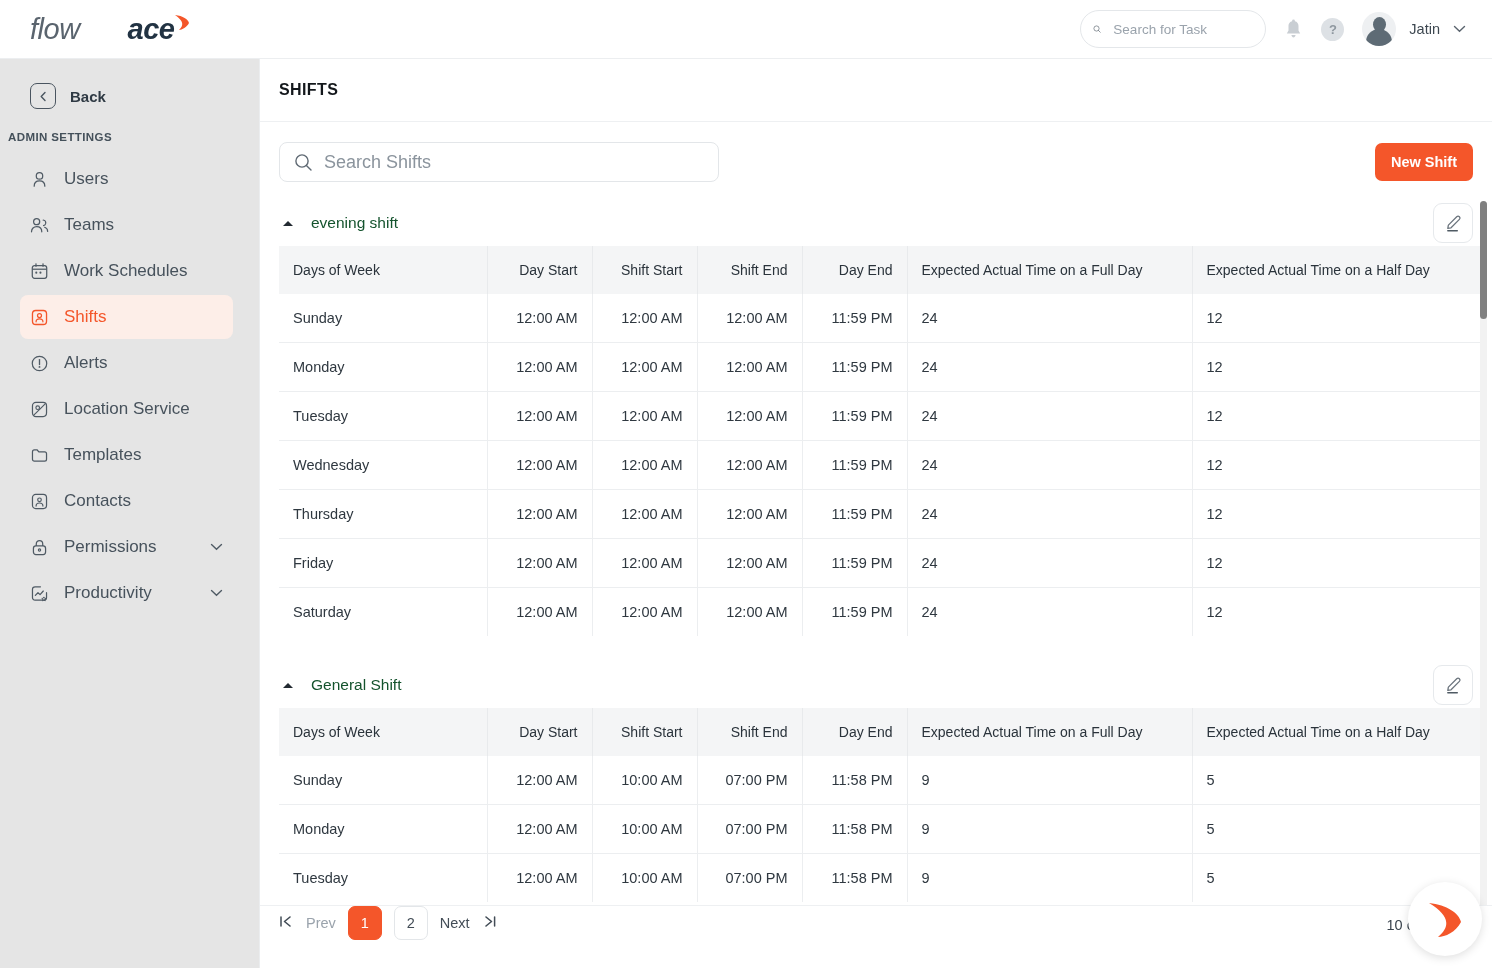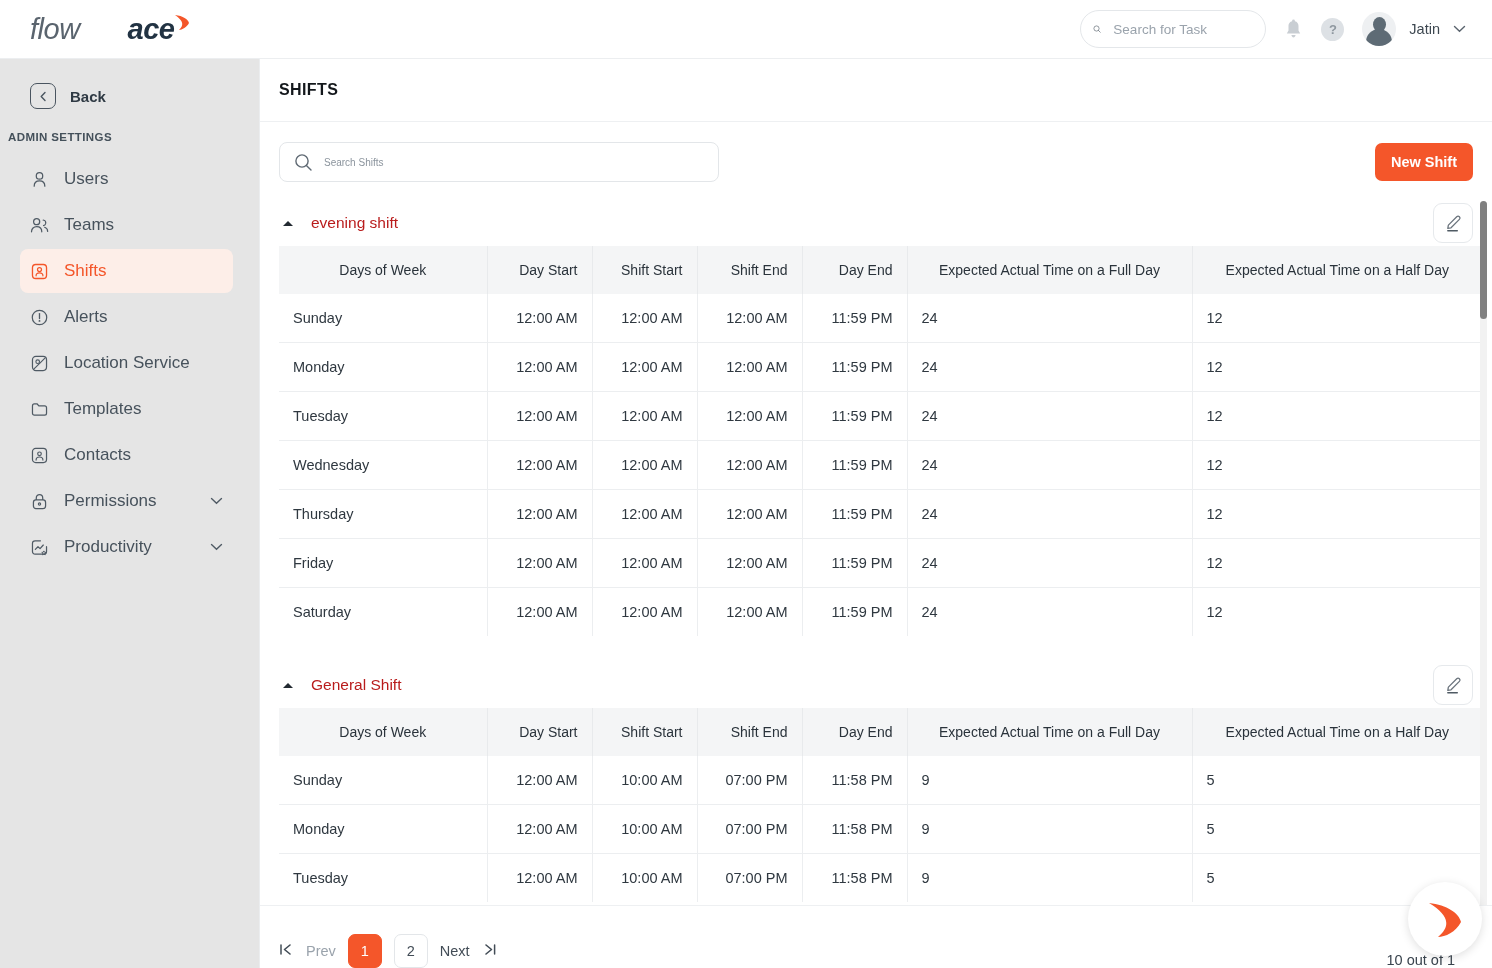--- a/index.html
+++ b/index.html
@@ -126,53 +126,53 @@
     padding: 0 19px;
   }
   .toolbar {
     display: flex; align-items: center; padding-top: 20px; padding-bottom: 18px;
   }
   .search-shifts {
     width: 440px; height: 40px; border: 1px solid #e3e6e9;
     border-radius: 8px; display: flex; align-items: center; padding: 0 14px;
   }
   .search-shifts input {
-    border: none; outline: none; font-size: 10px; color: #3d4750;
+    border: none; outline: none; font-size: 18px; color: #3d4750;
     margin-left: 11px; width: 370px; background: transparent;
     font-family: "Liberation Sans", sans-serif;
   }
   .search-shifts input::placeholder { color: #8b949d; }
   .new-shift-btn {
     margin-left: auto; background: #f4562a; color: #fff;
     border: none; border-radius: 7px; height: 38px; padding: 0 16px;
     font-size: 14.5px; font-weight: 700; cursor: pointer;
     font-family: "Liberation Sans", sans-serif;
   }
 
   .shift-block { margin-bottom: 8px; }
   .shift-head {
     display: flex; align-items: center; height: 46px; position: relative;
   }
   .tri {
     width: 0; height: 0; border-left: 5px solid transparent;
     border-right: 5px solid transparent; border-bottom: 5.5px solid #222a31;
     margin-left: 4px; margin-right: 18px; cursor: pointer;
   }
-  .shift-name { font-size: 15.5px; color: #b91c1c; }
+  .shift-name { font-size: 15.5px; color: #14532d; }
   .edit-btn {
     position: absolute; right: 0; top: 50%; transform: translateY(-50%);
     width: 40px; height: 40px; border: 1px solid #e6e9ec; border-radius: 9px;
     background: #fff; display: flex; align-items: center; justify-content: center;
     cursor: pointer;
   }
 
   table.shift-table { width: 100%; border-collapse: collapse; table-layout: fixed; }
   table.shift-table th {
     background: #f4f5f6; font-size: 14px; font-weight: 400; color: #2a333b;
-    text-align: center; padding: 16px 14px; border: none;
+    text-align: left; padding: 16px 14px; border: none;
     border-right: 1px solid #e8eaec;
   }
   table.shift-table th:last-child { border-right: none; }
   table.shift-table th.num, table.shift-table td.num { text-align: right; }
   table.shift-table td {
     font-size: 14.5px; color: #2f3840; padding: 16px 14px;
     border-bottom: 1px solid #eceef0; border-right: 1px solid #eceef0;
   }
   table.shift-table td:last-child { border-right: none; }
   table.shift-table tr:last-child td { border-bottom: none; }
@@ -189,21 +189,21 @@
   }
   .vscroll .thumb {
     position: absolute; top: 0; left: 0; width: 7px; height: 118px;
     background: #808080; border-radius: 4px;
   }
 
   
   .footer {
     position: absolute; bottom: 0; left: 0; width: 1232px; height: 63px;
     background: #fff; border-top: 1px solid #eef0f2;
-    display: flex; align-items: flex-end; padding: 0 19px; z-index: 15;
+    display: flex; align-items: flex-start; padding: 0 19px; z-index: 15;
   }
   .pager { display: flex; align-items: center; gap: 12px; }
   .pg { font-size: 14.5px; color: #424c56; cursor: pointer; user-select: none; }
   .pg.dim { color: #9aa3ac; }
   .pg-num {
     width: 34px; height: 34px; border-radius: 7px; border: 1px solid #e3e6e9;
     display: flex; align-items: center; justify-content: center;
     font-size: 14.5px; color: #424c56; cursor: pointer; background: #fff;
   }
   .pg-num.active { background: #f4562a; border-color: #f4562a; color: #fff; }
@@ -296,20 +296,33 @@
       <svg width="21" height="19" viewBox="0 0 22 20">
           <circle cx="8" cy="6" r="3.2" fill="none" stroke="#4f5a64" stroke-width="1.3"></circle>
           <path d="M2.6 16.6 C2.6 13.2 5 11.2 8 11.2 C11 11.2 13.4 13.2 13.4 16.6" fill="none" stroke="#4f5a64" stroke-width="1.3" stroke-linecap="round"></path>
           <path d="M14.8 4.2 C16.6 4.5 17.8 5.9 17.6 7.6 C17.4 9 16.4 9.9 15.2 10.1" fill="none" stroke="#4f5a64" stroke-width="1.2" stroke-linecap="round"></path>
           <path d="M16.4 11.8 C18.4 12.4 19.6 13.9 19.6 16.2" fill="none" stroke="#4f5a64" stroke-width="1.2" stroke-linecap="round"></path>
         </svg>
     </span>
     <span class="ni-label">Teams</span>
   </div>
 
+  <div class="nav-item">
+    <span class="ni-icon">
+      <svg width="19" height="19" viewBox="0 0 20 20">
+          <rect x="2.4" y="3.8" width="15.2" height="13.4" rx="2.4" fill="none" stroke="#4f5a64" stroke-width="1.3"></rect>
+          <line x1="2.4" y1="7.6" x2="17.6" y2="7.6" stroke="#4f5a64" stroke-width="1.3"></line>
+          <line x1="6.3" y1="1.9" x2="6.3" y2="4.6" stroke="#4f5a64" stroke-width="1.3" stroke-linecap="round"></line>
+          <line x1="13.7" y1="1.9" x2="13.7" y2="4.6" stroke="#4f5a64" stroke-width="1.3" stroke-linecap="round"></line>
+          <circle cx="6.6" cy="11.2" r="1.1" fill="#4f5a64"></circle>
+          <circle cx="11" cy="11.2" r="1.1" fill="#4f5a64"></circle>
+        </svg>
+    </span>
+    <span class="ni-label">Work Schedules</span>
+  </div>
 
   <div class="nav-item active">
     <span class="ni-icon">
       <svg width="19" height="19" viewBox="0 0 20 20">
           <rect x="2.6" y="2.6" width="14.8" height="14.8" rx="3.4" fill="none" stroke="#F4562A" stroke-width="1.4"></rect>
           <circle cx="10" cy="8" r="2.1" fill="none" stroke="#F4562A" stroke-width="1.3"></circle>
           <path d="M6.4 14.6 C6.4 12.4 8 11.4 10 11.4 C12 11.4 13.6 12.4 13.6 14.6" fill="none" stroke="#F4562A" stroke-width="1.3" stroke-linecap="round"></path>
         </svg>
     </span>
     <span class="ni-label">Shifts</span>

